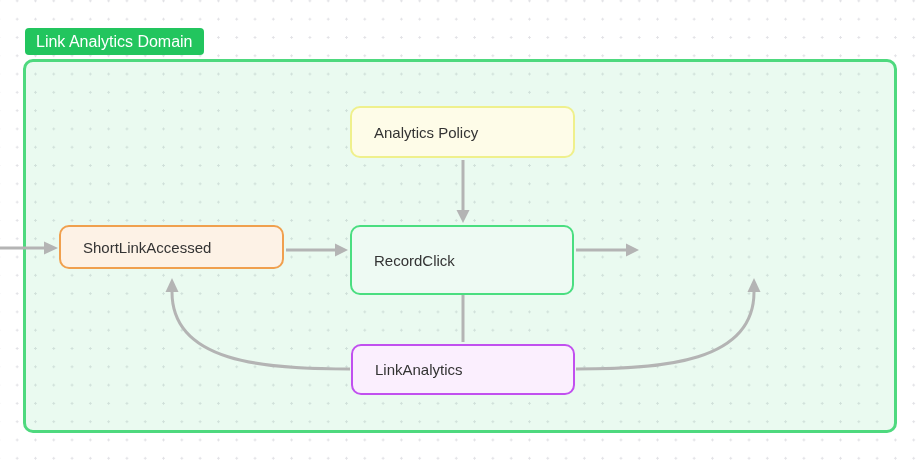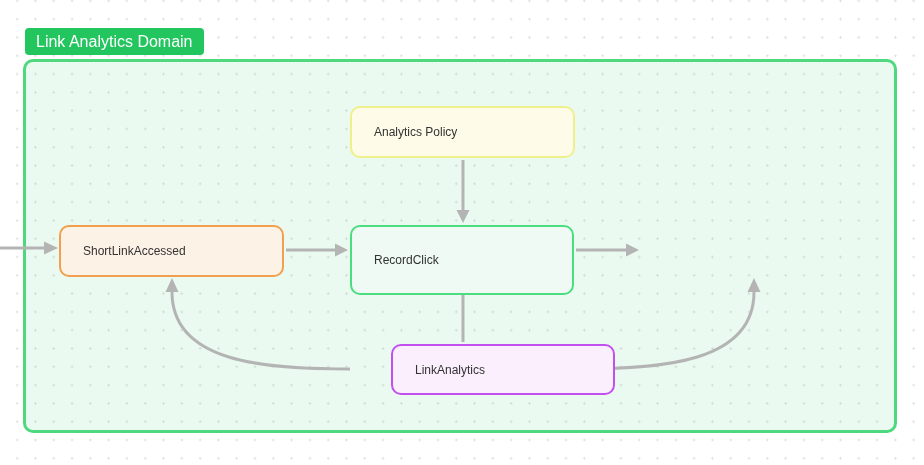--- a/index.html
+++ b/index.html
@@ -40,32 +40,32 @@
     font-size: 16px;
     border-radius: 4px;
     white-space: nowrap;
   }
   .node {
     position: absolute;
     box-sizing: border-box;
     display: flex;
     align-items: center;
     padding-left: 22px;
-    font-size: 12px;
+    font-size: 15px;
     color: #333333;
     border-radius: 10px;
     border-width: 2.5px;
     border-style: solid;
     white-space: nowrap;
   }
   .node.policy   { left: 350px; top: 106px; width: 225px; height: 52px; border-color: #eff08c; background: #fefce8; }
-  .node.event-left  { left: 59px;  top: 225px; width: 225px; height: 52px; border-color: #f0a04e; background: #fdf2e6; }
+  .node.event-left  { left: 59px;  top: 225px; width: 225px; height: 44px; border-color: #f0a04e; background: #fdf2e6; }
   .node.command  { left: 350px; top: 225px; width: 224px; height: 70px; border-color: #4ade80; background: #eefaf3; }
   .node.event-right { left: 641px; top: 225px; width: 224px; height: 52px; border-color: #f0a04e; background: #fdf2e6; }
-  .node.aggregate{ left: 351px; top: 344px; width: 224px; height: 51px; border-color: #c150ef; background: #fbeffe; margin-left: 40px; }
+  .node.aggregate{ left: 351px; top: 344px; width: 224px; height: 51px; border-color: #c150ef; background: #fbeffe; }
   svg.connectors {
     position: absolute;
     left: 0; top: 0;
     width: 924px;
     height: 465px;
     pointer-events: none;
   }
   svg.connectors path { stroke: #b4b4b4; stroke-width: 3; fill: none; }
   svg.connectors polygon { fill: #b4b4b4; stroke: none; }
 </style>

